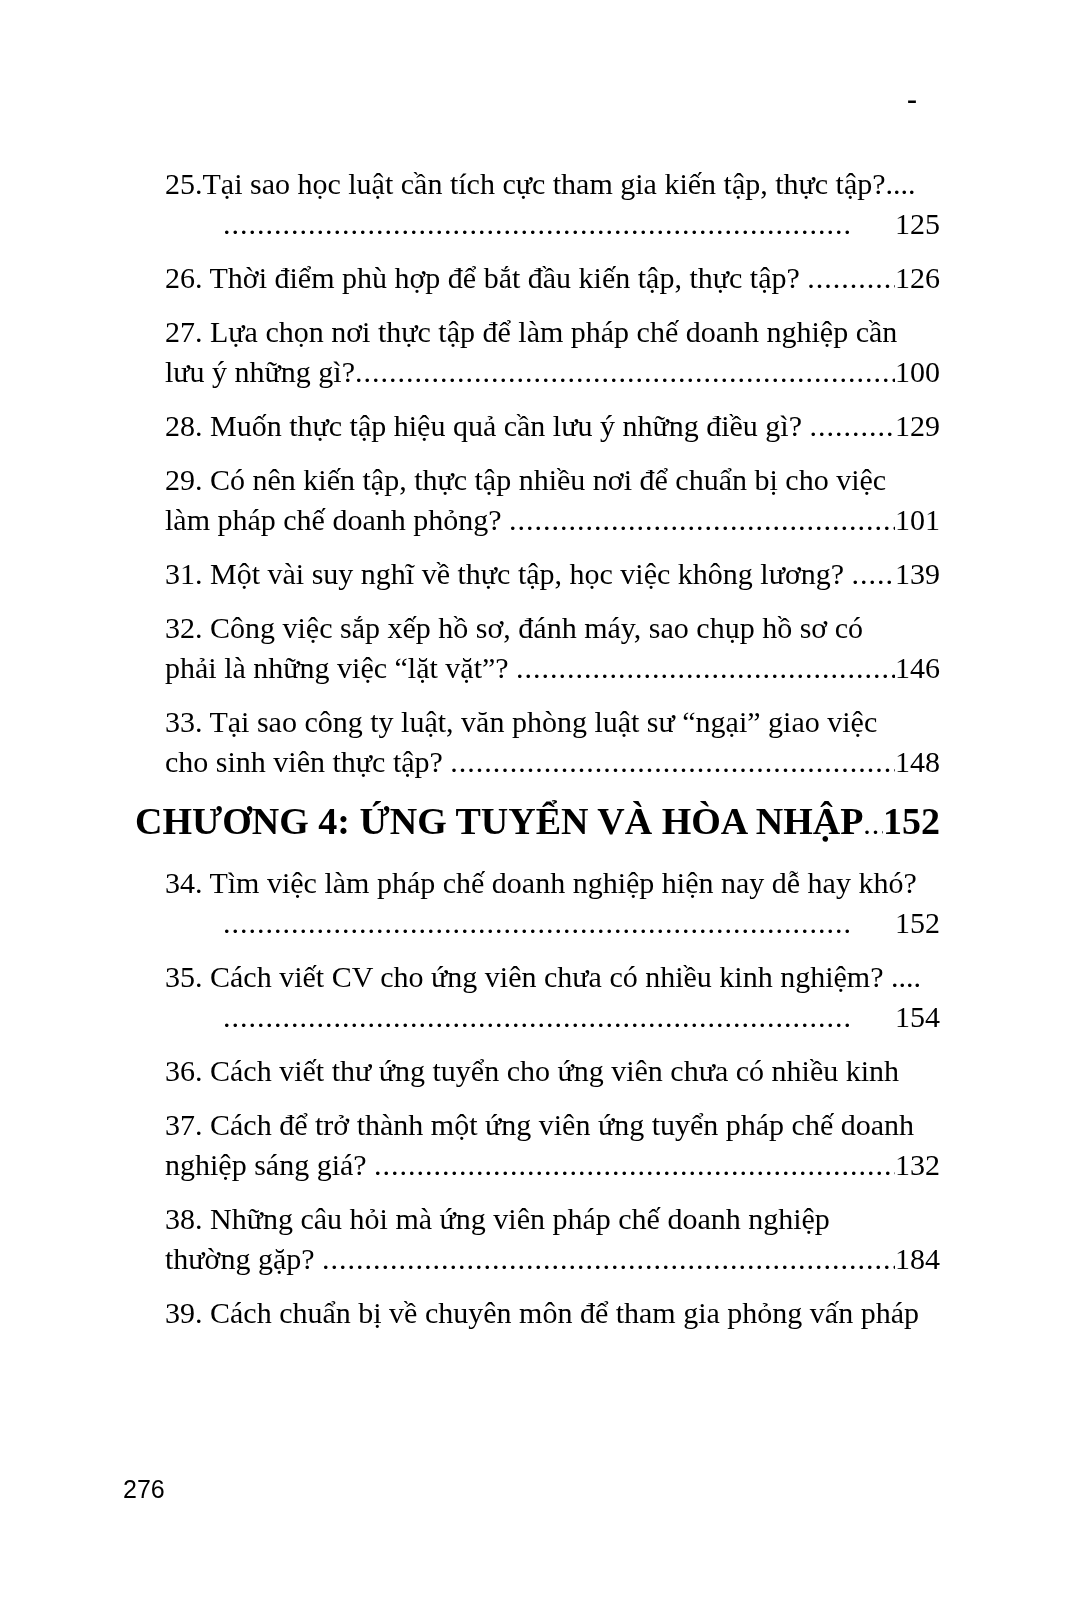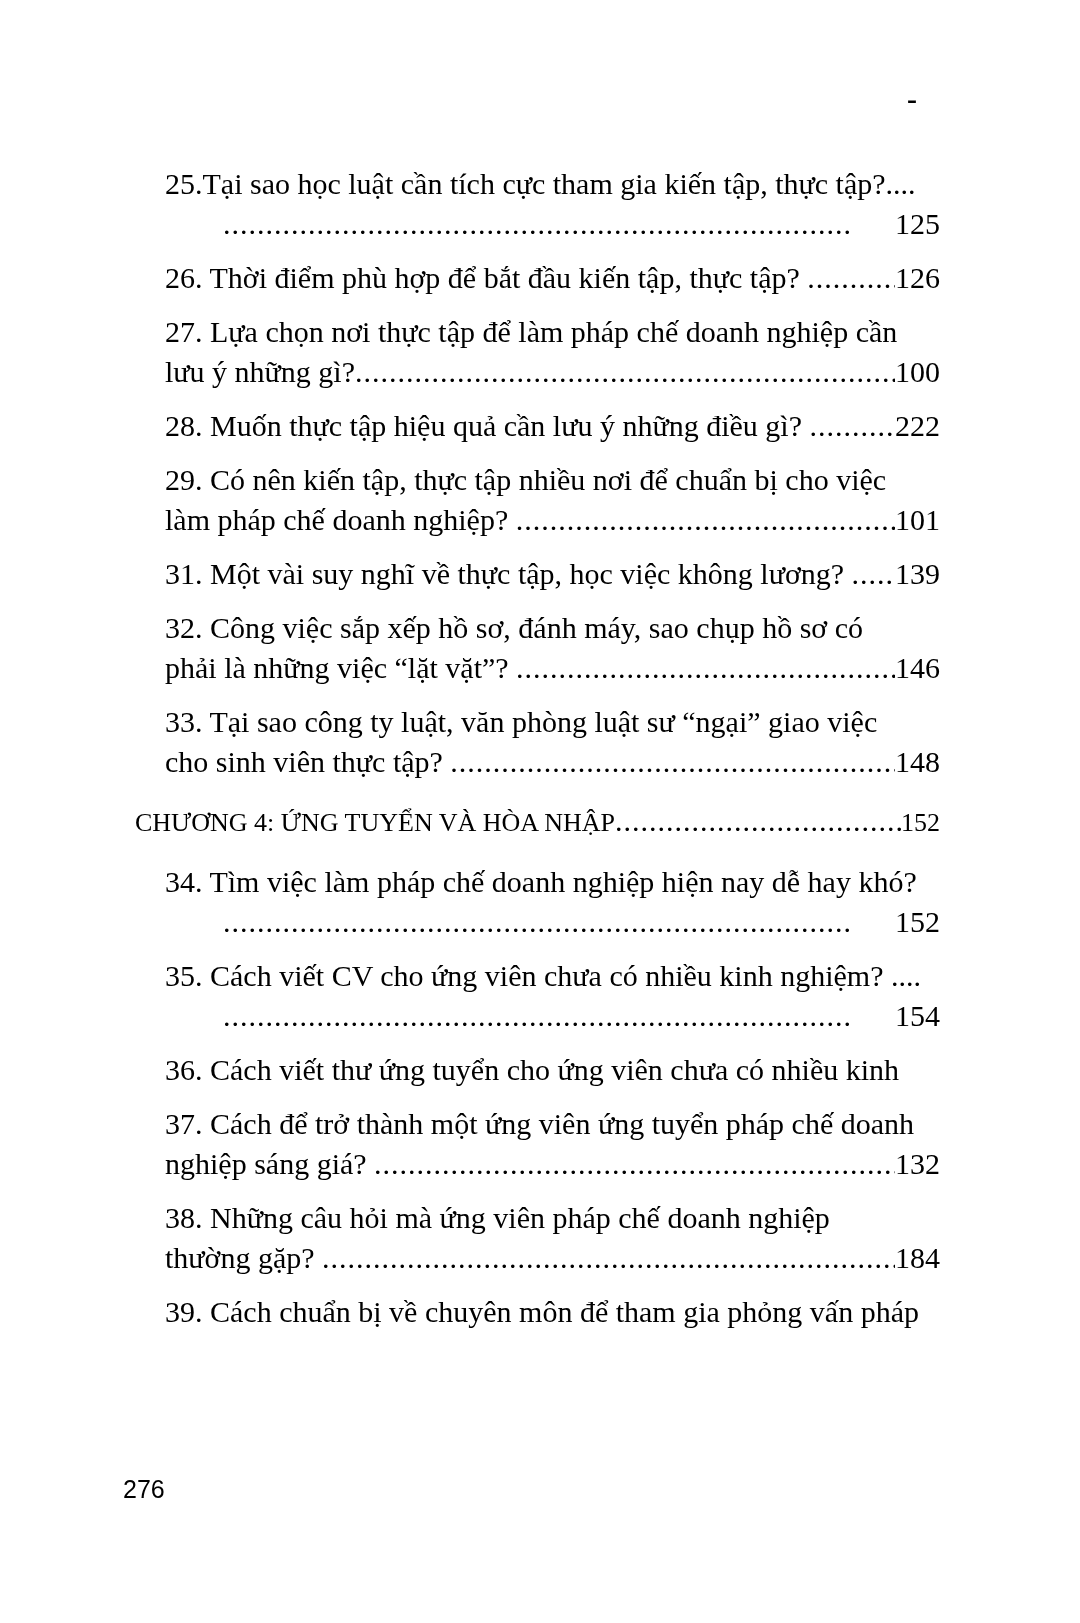--- a/index.html
+++ b/index.html
@@ -33,23 +33,23 @@
   .toc-entry {
     margin-bottom: 14px;
   }
   .toc-line {
     display: flex;
     align-items: baseline;
     font-size: 30px;
     line-height: 40px;
   }
   .toc-entry.chapter .toc-line {
-    font-size: 26px;
+    font-size: 38px;
     line-height: 50px;
-    font-weight: normal;
+    font-weight: bold;
   }
   .indent-entry  { margin-left: 30px; }
   .indent-dots   { margin-left: 88px; gap: 44px; }
   .indent-chapter{ margin-left: 0; }
   .toc-text {
     white-space: pre;
   }
   .leader {
     flex: 1 1 auto;
     overflow: hidden;
@@ -107,29 +107,29 @@
         <div class="toc-line indent-entry">
           <span class="toc-text">lưu ý những gì?</span>
           <span class="leader"></span>
           <span class="page-ref">100</span>
         </div>
       </div>
       <div class="toc-entry">
         <div class="toc-line indent-entry">
           <span class="toc-text">28. Muốn thực tập hiệu quả cần lưu ý những điều gì? </span>
           <span class="leader"></span>
-          <span class="page-ref">222</span>
+          <span class="page-ref">129</span>
         </div>
       </div>
       <div class="toc-entry">
         <div class="toc-line indent-entry">
           <span class="toc-text">29. Có nên kiến tập, thực tập nhiều nơi để chuẩn bị cho việc</span>
         </div>
         <div class="toc-line indent-entry">
-          <span class="toc-text">làm pháp chế doanh nghiệp? </span>
+          <span class="toc-text">làm pháp chế doanh phỏng? </span>
           <span class="leader"></span>
           <span class="page-ref">101</span>
         </div>
       </div>
       <div class="toc-entry">
         <div class="toc-line indent-entry">
           <span class="toc-text">31. Một vài suy nghĩ về thực tập, học việc không lương? </span>
           <span class="leader"></span>
           <span class="page-ref">139</span>
         </div>

